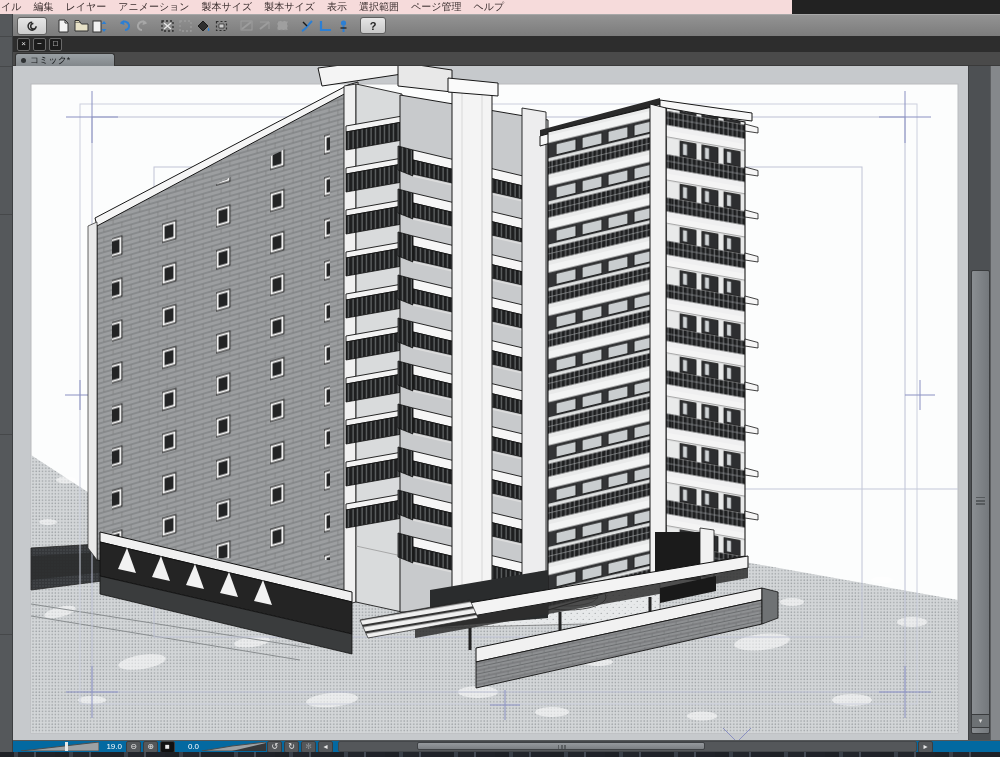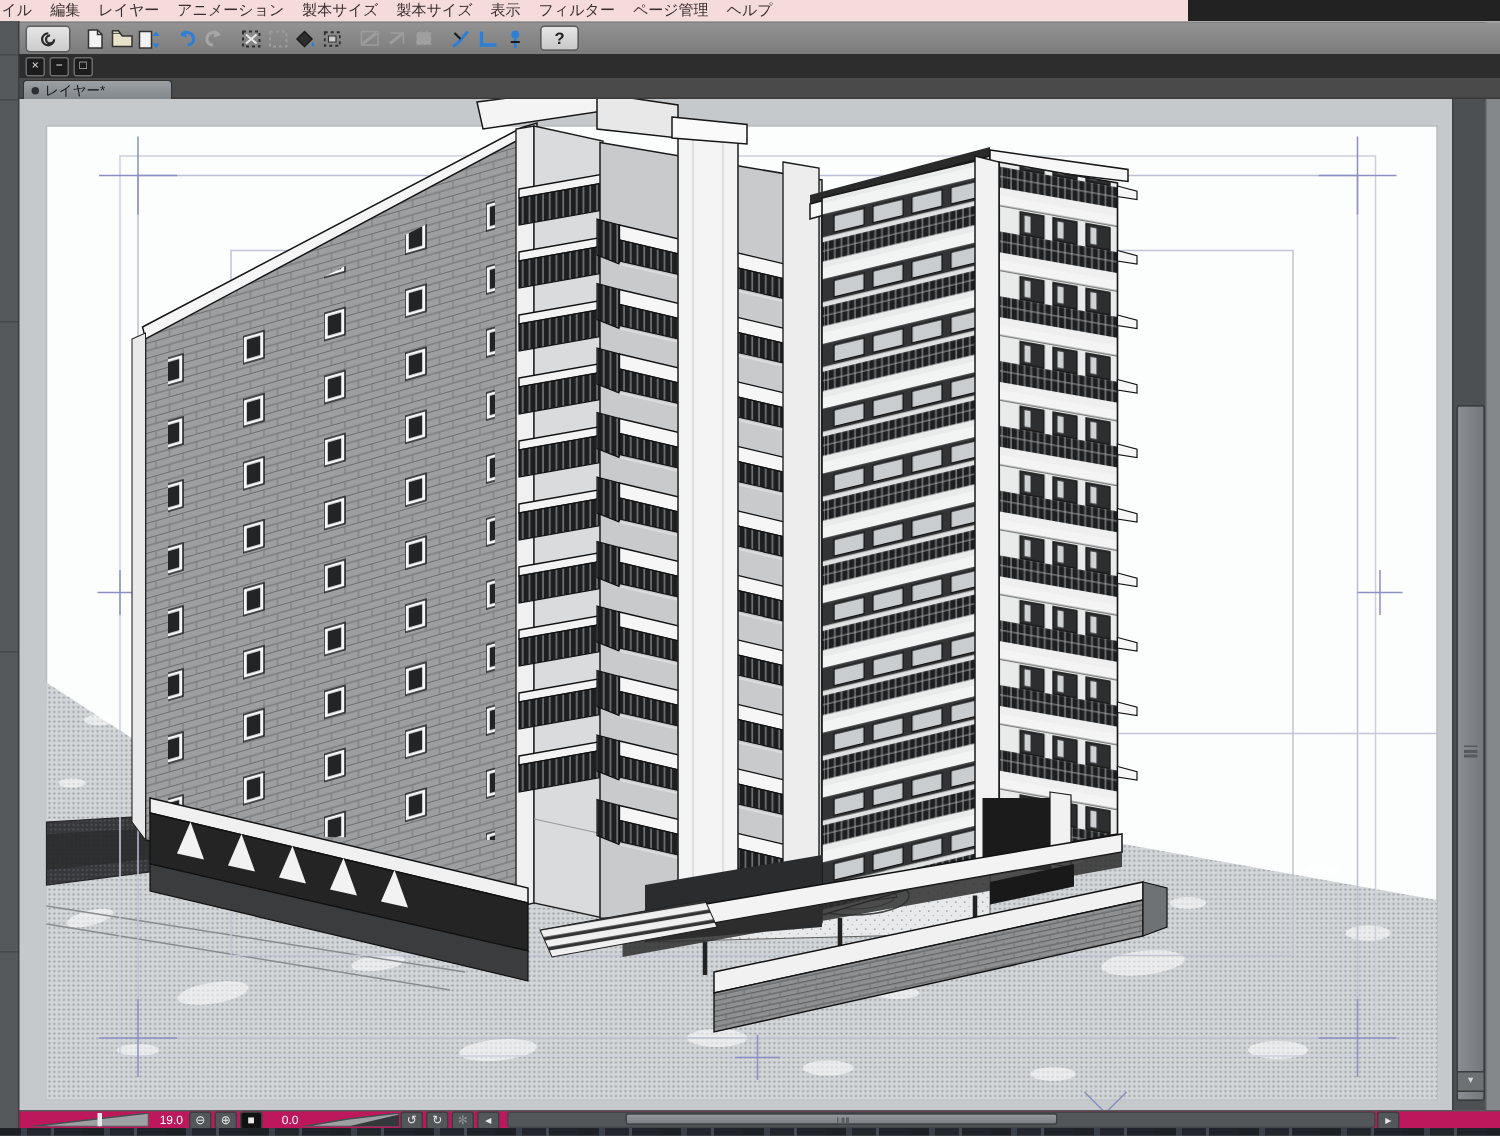--- a/index.html
+++ b/index.html
@@ -47,21 +47,21 @@
   #canvas svg{position:absolute;left:0;top:0;}
   
   #vscroll{left:968px;top:66px;width:22px;height:674px;background:#4d5053;border-left:1px solid #3e4043;box-sizing:border-box;}
   #vthumb{position:absolute;left:2px;top:204px;width:17px;height:462px;border-radius:2px;
           background:linear-gradient(90deg,#8a8e92,#74787c);border:1px solid #3a3c3e;}
   #vthumb .grip{position:absolute;left:4px;top:226px;width:9px;border-top:1px solid #565a5d;
                 box-shadow:0 3px 0 #565a5d,0 6px 0 #565a5d;height:1px;}
   #vsbtn{position:absolute;left:2px;top:648px;width:17px;height:12px;background:#6d7174;border:1px solid #3a3c3e;
          color:#d7d7d7;font-size:7px;text-align:center;line-height:11px;}
   
-  #statusbar{left:13px;top:740px;width:987px;height:12px;background:#be185d;border-top:1px solid #55585a;
+  #statusbar{left:13px;top:740px;width:987px;height:12px;background:#0369a1;border-top:1px solid #55585a;
              box-sizing:border-box;display:flex;align-items:center;font-size:8px;color:#f0f0f0;}
   .sb-el{flex:0 0 auto;}
   .sb-val{color:#fff;padding:0 3px;min-width:20px;text-align:right;}
   .sb-btn{width:13px;height:10px;background:#54575a;border:1px solid #3c3e40;border-radius:2px;
           color:#e8e8e8;font-size:8px;line-height:9px;text-align:center;margin:0 1px;}
   .sb-btn.dim{color:#8d9093;}
   .sb-btn.black{background:#111;}
   #hscroll{flex:0 0 auto;position:relative;width:577px;height:9px;background:#54575a;border:1px solid #44474a;border-radius:2px;margin-left:4px;}
   #hthumb{position:absolute;left:78px;top:0;width:288px;height:8px;background:linear-gradient(#95999d,#7c8084);border-radius:2px;border:1px solid #3e4144;box-sizing:border-box;}
   #hthumb .grip{position:absolute;left:140px;top:2px;height:4px;width:1px;border-left:1px solid #5a5e61;box-shadow:3px 0 0 #5a5e61,6px 0 0 #5a5e61;}
@@ -74,21 +74,21 @@
 <body>
 
 <div id="menubar" class="abs">
   <span class="mi first">イル</span>
   <span class="mi">編集</span>
   <span class="mi">レイヤー</span>
   <span class="mi">アニメーション</span>
   <span class="mi">製本サイズ</span>
   <span class="mi">製本サイズ</span>
   <span class="mi">表示</span>
-  <span class="mi">フィルター</span>
+  <span class="mi">選択範囲</span>
   <span class="mi">ページ管理</span>
   <span class="mi">ヘルプ</span>
 </div>
 
 <div id="leftstrip" class="abs">
   <div class="seg" style="top:22px"></div>
   <div class="seg" style="top:52px"></div>
   <div class="seg" style="top:200px"></div>
   <div class="seg" style="top:420px"></div>
   <div class="seg" style="top:620px"></div>
@@ -238,21 +238,21 @@
     <div class="wbtn">×</div>
     <div class="wbtn">−</div>
     <div class="wbtn">□</div>
   </div>
   <div style="width:60px"></div>
 </div>
 
 <div id="tabbar" class="abs">
   <div id="tab-comic">
     <span class="dot"></span>
-    <span>レイヤー*</span>
+    <span>コミック*</span>
   </div>
 </div>
 
 <div id="canvas" class="abs">
 <svg width="955" height="674" viewBox="13 66 955 674">
   <defs>
     <pattern id="dots" width="3.2" height="3.2" patternUnits="userSpaceOnUse">
       <rect width="3.2" height="3.2" fill="#d3d6d8"></rect>
           <circle cx="1" cy="1" r="0.75" fill="#9da1a4"></circle>
     </pattern>

